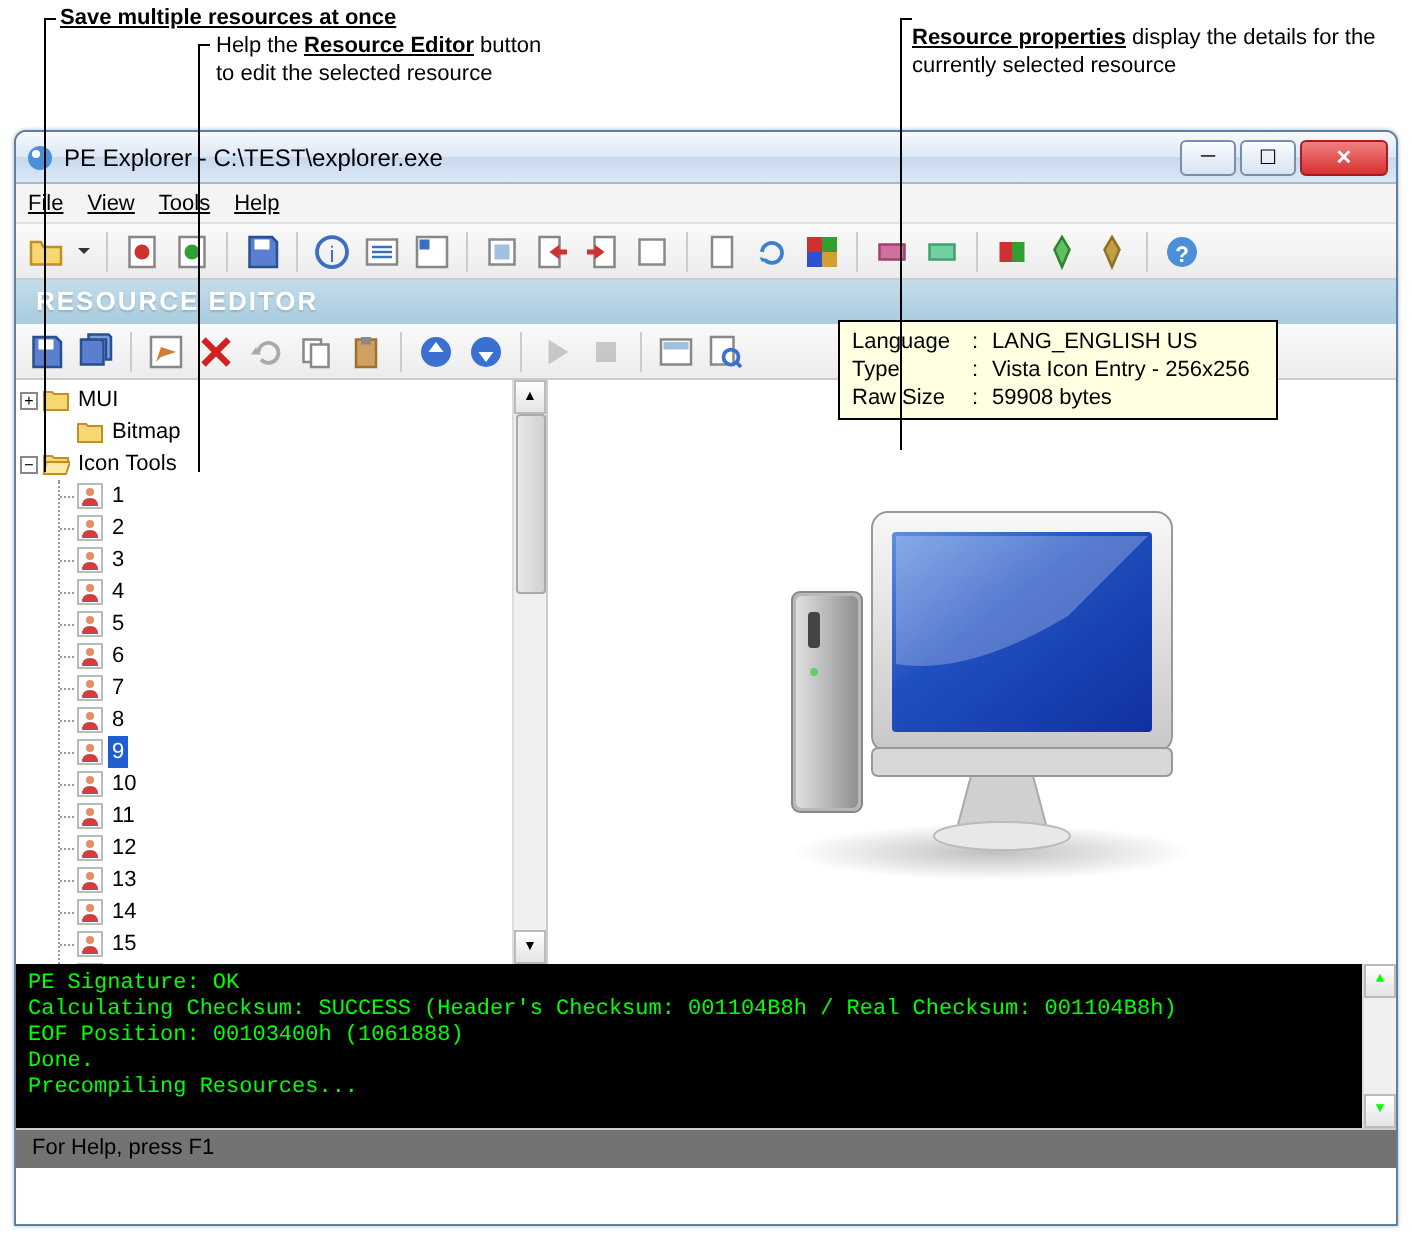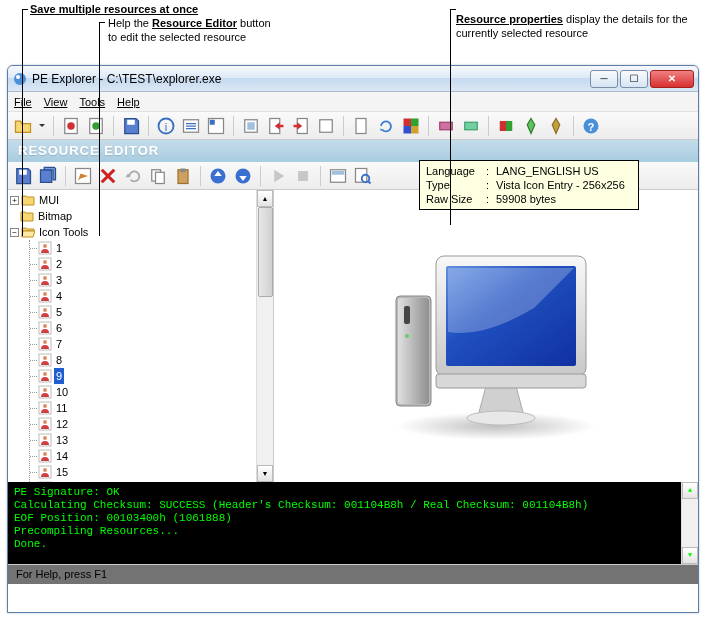--- a/index.html
+++ b/index.html
@@ -324,21 +324,21 @@
       <div class="tree">
         <div class="tree-node">
           <span class="tree-toggle">+</span>
           <span class="tree-folder">
               <svg class="icon-svg" viewBox="0 0 14 12">
                 <path d="M1 2h4l1 1h7v8H1z" fill="#f7d774" stroke="#c09020"></path>
               </svg>
             </span>
           <span class="tree-label">MUI</span>
         </div>
-        <div class="tree-node" style="margin-left:10px;">
+        <div class="tree-node" style="margin-left:28px;">
           <span class="tree-folder">
               <svg class="icon-svg" viewBox="0 0 14 12">
                 <path d="M1 2h4l1 1h7v8H1z" fill="#f7d774" stroke="#c09020"></path>
               </svg>
             </span>
           <span class="tree-label">Bitmap</span>
         </div>
         <div class="tree-node">
           <span class="tree-toggle">−</span>
           <span class="tree-folder">
@@ -556,22 +556,22 @@
         <rect x="90" y="40" width="130" height="100" rx="2" fill="url(#screengrad)"></rect>
         <path d="M92 42 h126 l-40 40 q-50 30 -86 24 z" fill="rgba(255,255,255,0.25)"></path>
       </svg>
     </div>
   </div>
 
   <div class="console">
     <div>PE Signature: OK</div>
     <div>Calculating Checksum: SUCCESS (Header's Checksum: 001104B8h / Real Checksum: 001104B8h)</div>
     <div>EOF Position: 00103400h  (1061888)</div>
+    <div>Done.</div>
     <div>Precompiling Resources...</div>
-    <div>Done.</div>
     <div class="scrollbar-v">
       <div class="scroll-btn">▲</div>
       <div class="scroll-btn" style="position:absolute;bottom:0;left:0;right:0;">▼</div>
     </div>
   </div>
 
   <div class="statusbar">For Help, press F1</div>
 </div>
 
 <div class="tooltip">

